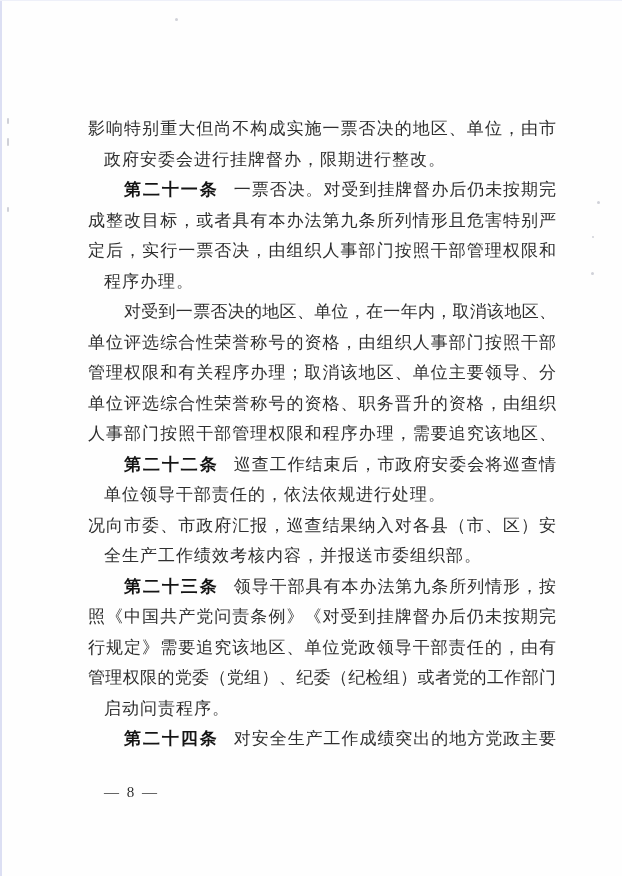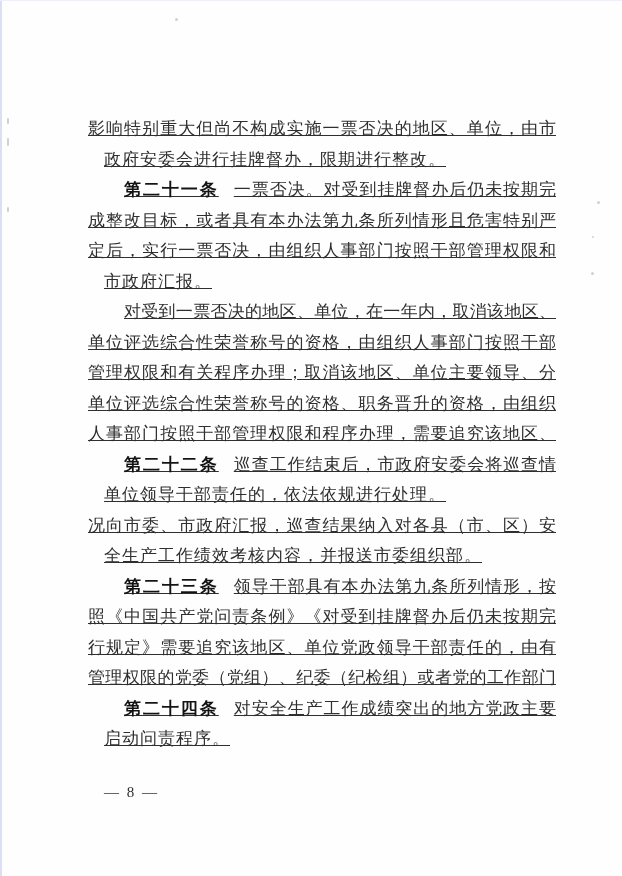--- a/index.html
+++ b/index.html
@@ -29,21 +29,20 @@
     left: 0; top: 0;
     width: 622px; height: 1px;
     background: #eef0f9;
   }
   .doc-body {
     position: absolute;
     left: 88px;
     top: 114px;
     width: 468px;
     color: var(--body-text, #2f2f2f);
-    text-decoration: underline;
   }
   .line {
     height: 30.5px;
     line-height: 30.5px;
     font-size: 17px;
     overflow: hidden;
   }
   .line.indent { padding-left: 36px; }
   .line.justify {
     text-align: justify;
@@ -79,36 +78,36 @@
 <div class="page">
   <div class="edge-left"></div>
   <div class="edge-top"></div>
 
   <div class="doc-body" id="doc-body">
       <div class="line justify">影响特别重大但尚不构成实施一票否决的地区、单位，由市</div>
       <div class="line">政府安委会进行挂牌督办，限期进行整改。</div>
       <div class="line indent justify"><span class="head">第二十一条</span>一票否决。对受到挂牌督办后仍未按期完</div>
       <div class="line justify">成整改目标，或者具有本办法第九条所列情形且危害特别严</div>
       <div class="line justify">定后，实行一票否决，由组织人事部门按照干部管理权限和</div>
-      <div class="line">市政府汇报。</div>
+      <div class="line">程序办理。</div>
       <div class="line indent justify">对受到一票否决的地区、单位，在一年内，取消该地区、</div>
       <div class="line justify">单位评选综合性荣誉称号的资格，由组织人事部门按照干部</div>
       <div class="line justify">管理权限和有关程序办理；取消该地区、单位主要领导、分</div>
       <div class="line justify">单位评选综合性荣誉称号的资格、职务晋升的资格，由组织</div>
       <div class="line justify">人事部门按照干部管理权限和程序办理，需要追究该地区、</div>
       <div class="line indent justify"><span class="head">第二十二条</span>巡查工作结束后，市政府安委会将巡查情</div>
       <div class="line">单位领导干部责任的，依法依规进行处理。</div>
       <div class="line justify">况向市委、市政府汇报，巡查结果纳入对各县（市、区）安</div>
       <div class="line">全生产工作绩效考核内容，并报送市委组织部。</div>
       <div class="line indent justify"><span class="head">第二十三条</span>领导干部具有本办法第九条所列情形，按</div>
       <div class="line justify">照《中国共产党问责条例》《对受到挂牌督办后仍未按期完</div>
       <div class="line justify">行规定》需要追究该地区、单位党政领导干部责任的，由有</div>
       <div class="line justify">管理权限的党委（党组）、纪委（纪检组）或者党的工作部门</div>
+      <div class="line">启动问责程序。</div>
       <div class="line indent justify"><span class="head">第二十四条</span>对安全生产工作成绩突出的地方党政主要</div>
-      <div class="line">启动问责程序。</div>
     </div>
 
   <div class="page-number">— 8 —</div>
 
   <div class="speck" style="left:175px; top:18px;"></div>
   <div class="speck" style="left:597px; top:201px;"></div>
   <div class="speck" style="left:592px; top:236px; width:2px; height:2px;"></div>
   <div class="speck" style="left:591px; top:272px;"></div>
   <div class="speck" style="left:7px; top:118px; width:2px; height:6px; border-radius:1px;"></div>
   <div class="speck" style="left:7px; top:138px; width:2px; height:8px; border-radius:1px;"></div>

